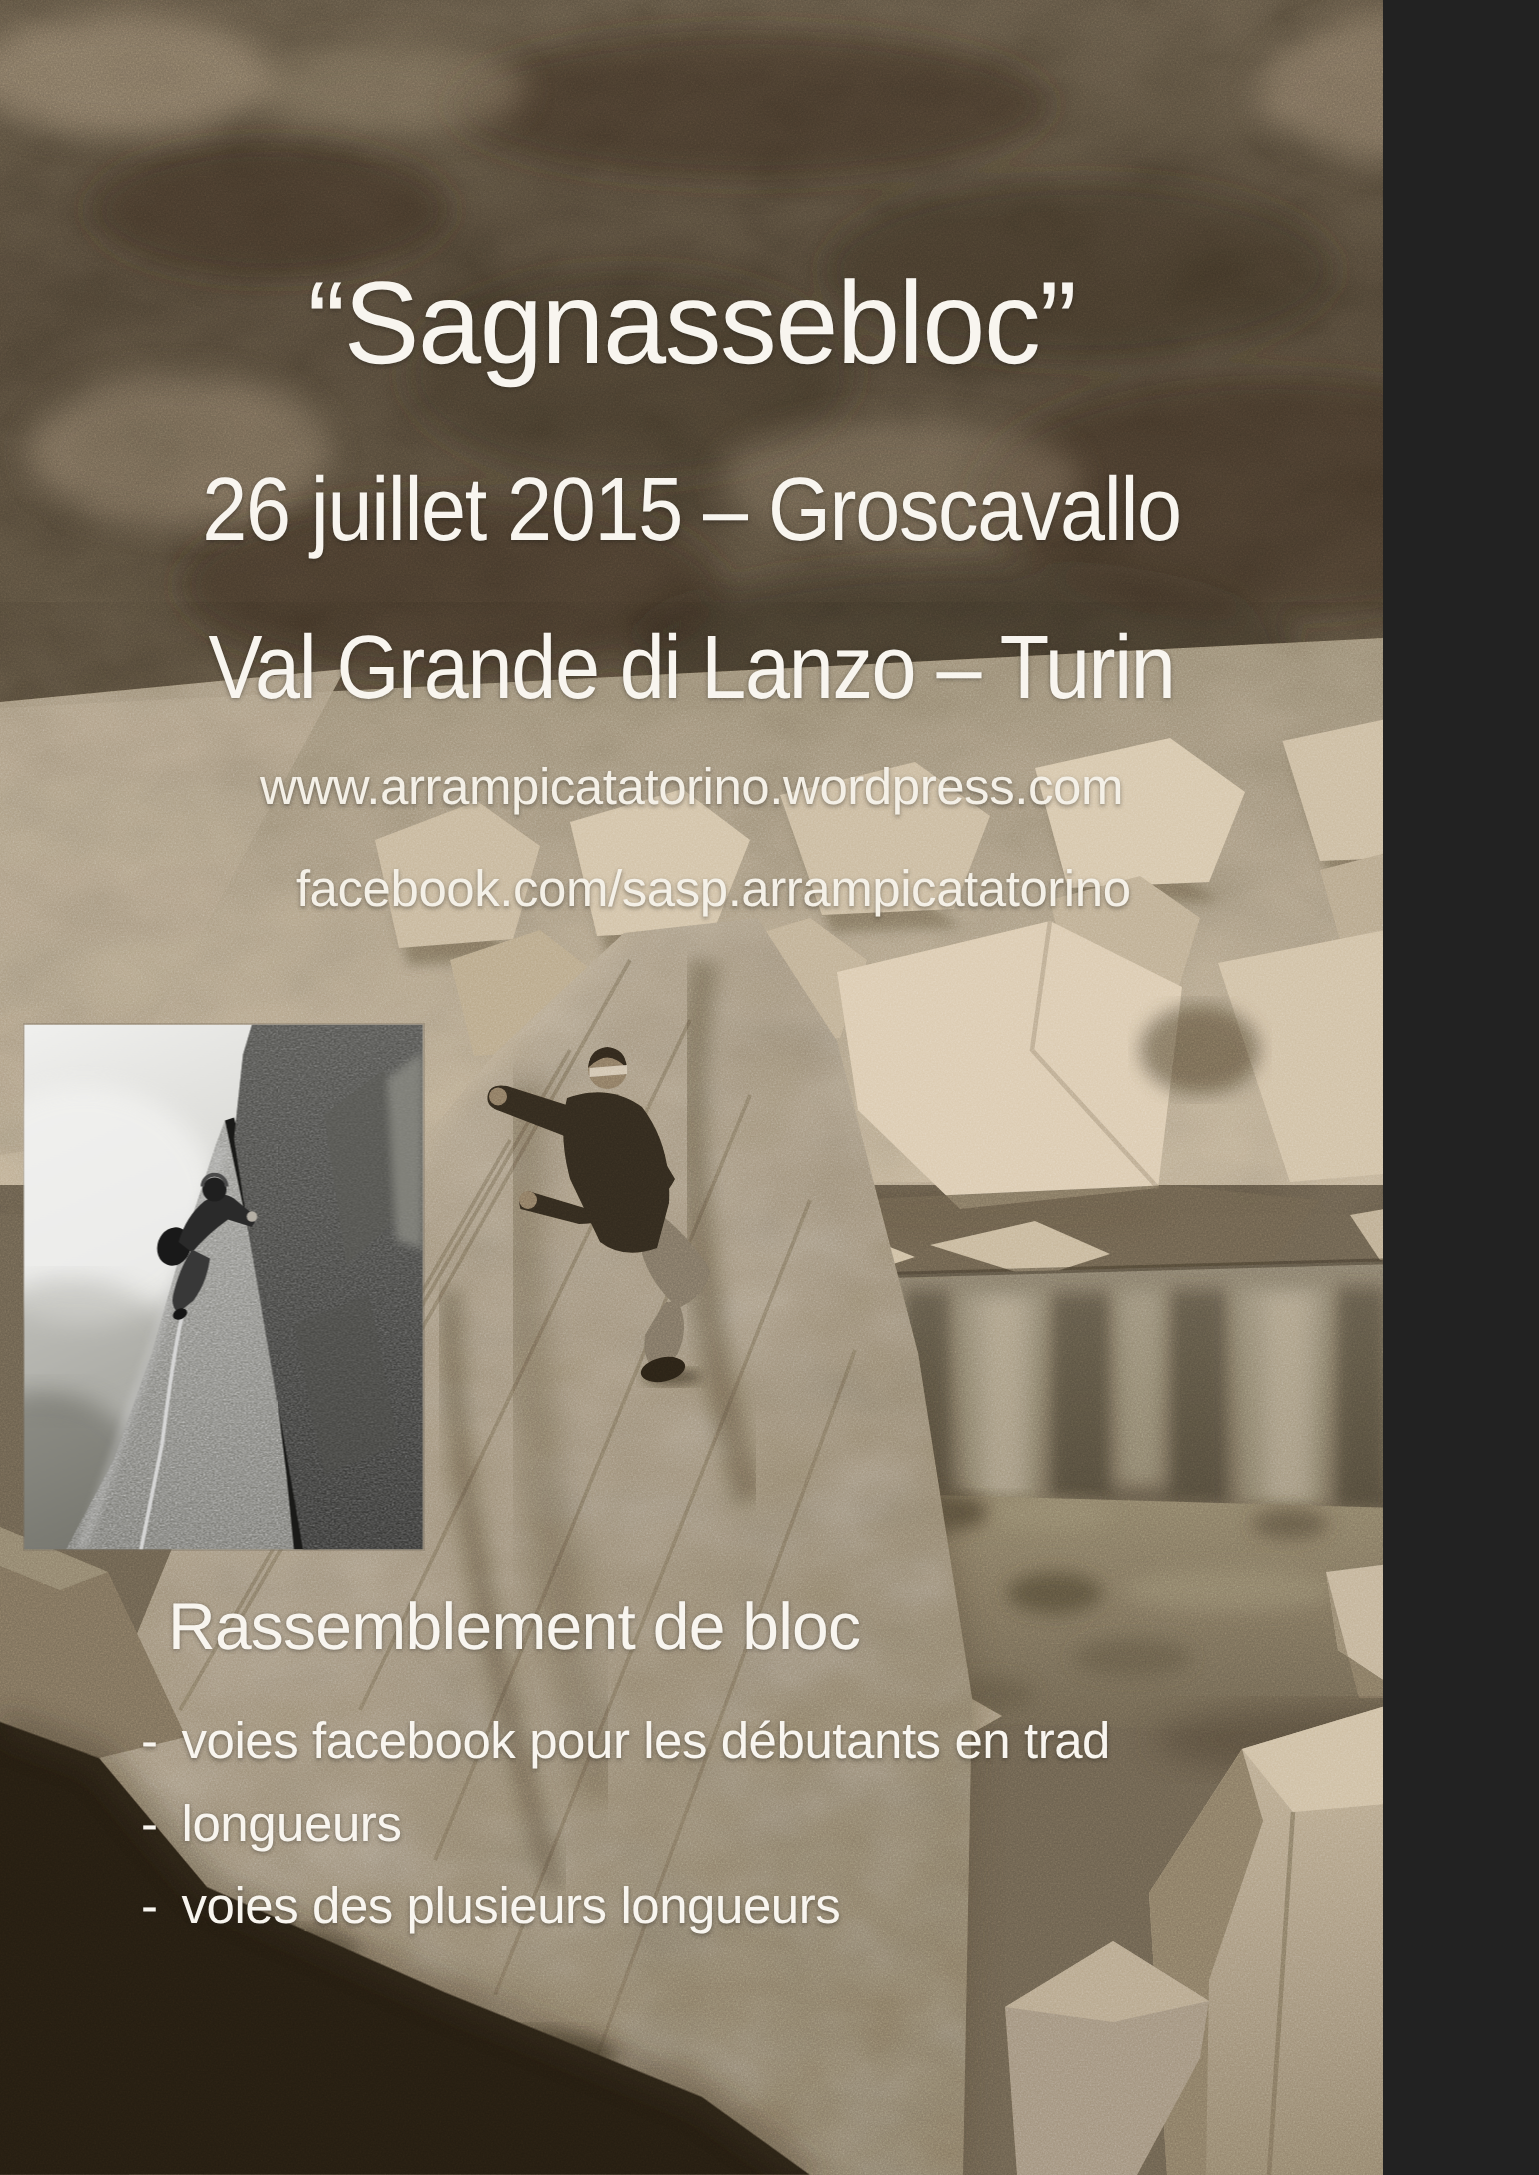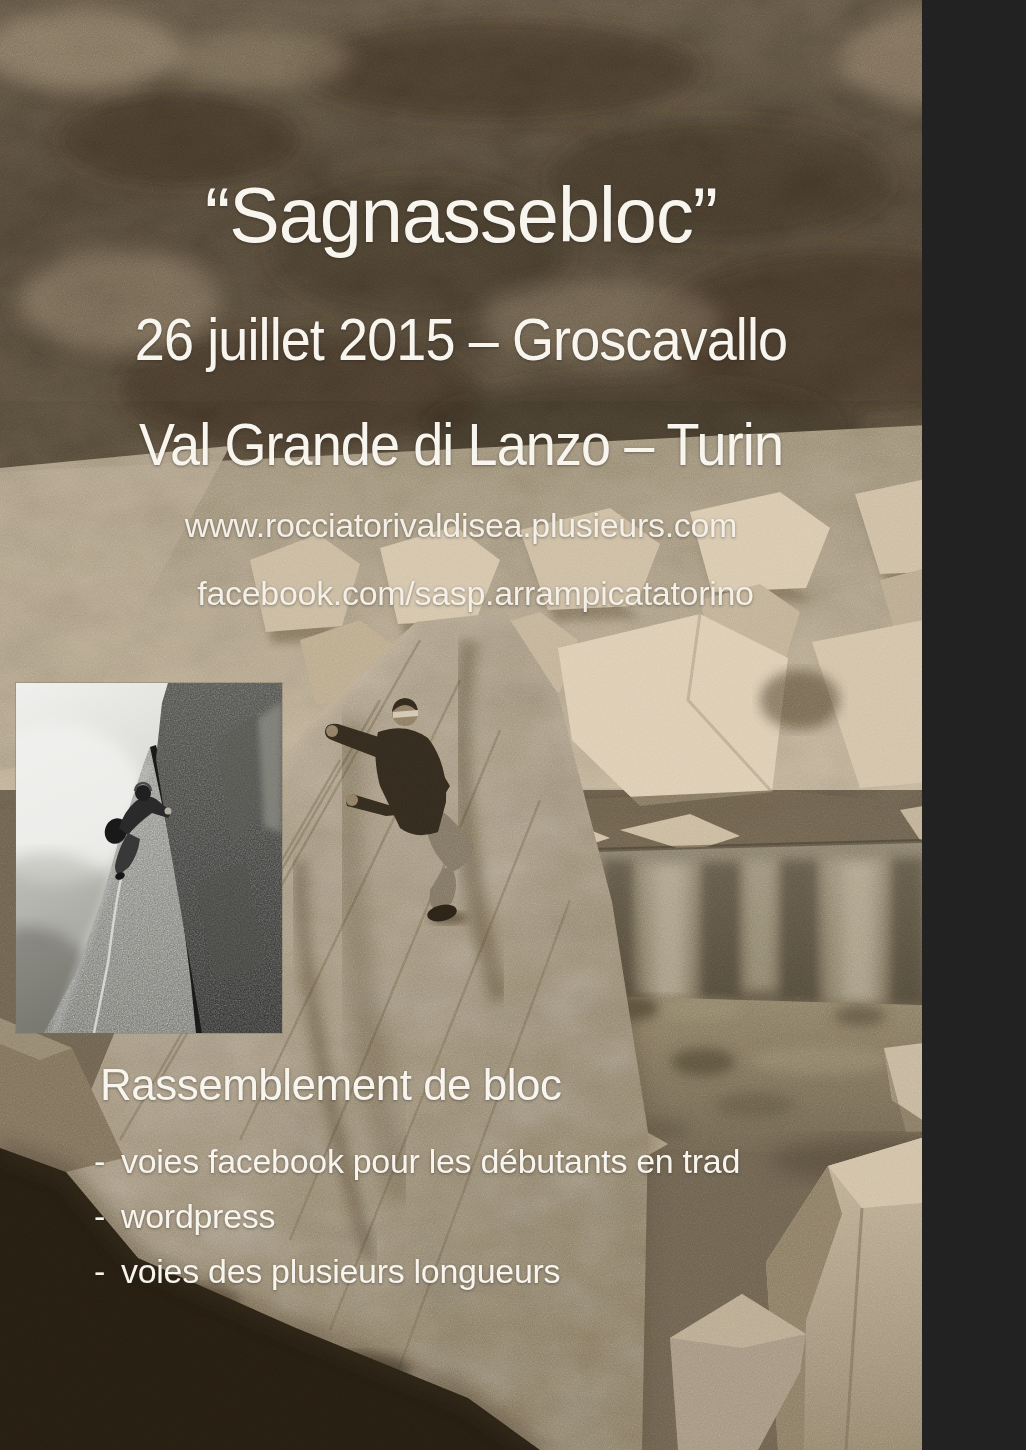--- a/index.html
+++ b/index.html
@@ -20,21 +20,21 @@
   .txt{
     position:absolute;left:0;right:0;text-align:center;color:#f8f5ef;
     text-shadow:0 1px 3px rgba(35,30,24,.45);white-space:nowrap;line-height:1.12;
   }
   .title{top:172px;font-size:78px;letter-spacing:-1px;transform:scaleX(.97);}
   .date{top:306px;font-size:60px;letter-spacing:-1px;transform:scaleX(.90);}
   .valley{top:411px;font-size:60px;letter-spacing:-1px;transform:scaleX(.90);}
   .web{top:506px;font-size:34px;letter-spacing:-.3px;color:#f4f0e7;}
   .fb{top:574px;font-size:34px;letter-spacing:-.3px;color:#f4f0e7;margin-left:29px;}
   .heading{
-    position:absolute;left:100px;top:1060px;font-size:44px;color:#f8f5ef;
+    position:absolute;left:112px;top:1060px;font-size:44px;color:#f8f5ef;
     text-shadow:0 1px 3px rgba(35,30,24,.45);white-space:nowrap;letter-spacing:-.5px;
   }
   .bullets{
     position:absolute;left:94px;top:1142px;display:flex;flex-direction:column;gap:17px;
     color:#f8f5ef;font-size:34px;text-shadow:0 1px 3px rgba(35,30,24,.45);letter-spacing:-.3px;
   }
   .bullet{display:flex;line-height:38px;white-space:nowrap;}
   .bullet .marker{width:27px;flex:0 0 27px;}
 </style>
 </head>
@@ -329,33 +329,33 @@
         <path d="M119,108 A8,8 0 0 1 135,108" stroke="#4a4a4a" stroke-width="2.5" fill="none"></path>
         <circle cx="152" cy="128" r="3.5" fill="#b5b0a6"></circle>
         <ellipse cx="104" cy="193" rx="5" ry="3.5" fill="#161616" transform="rotate(-25 104 193)"></ellipse>
       </g>
     </svg>
   </div>
 
   <div class="txt title">“Sagnassebloc”</div>
   <div class="txt date">26 juillet 2015 – Groscavallo</div>
   <div class="txt valley">Val Grande di Lanzo – Turin</div>
-  <div class="txt web">www.rocciatorivaldisea.plusieurs.com</div>
+  <div class="txt web">www.arrampicatatorino.wordpress.com</div>
   <div class="txt fb">facebook.com/sasp.arrampicatatorino</div>
 
   <div class="heading">Rassemblement de bloc</div>
 
   <div class="bullets">
     <div class="bullet">
       <span class="marker">-</span>
       <span>voies facebook pour les débutants en trad</span>
     </div>
     <div class="bullet">
       <span class="marker">-</span>
-      <span>wordpress</span>
+      <span>longueurs</span>
     </div>
     <div class="bullet">
       <span class="marker">-</span>
       <span>voies des plusieurs longueurs</span>
     </div>
   </div>
 
 </div>
 
 </body></html>

